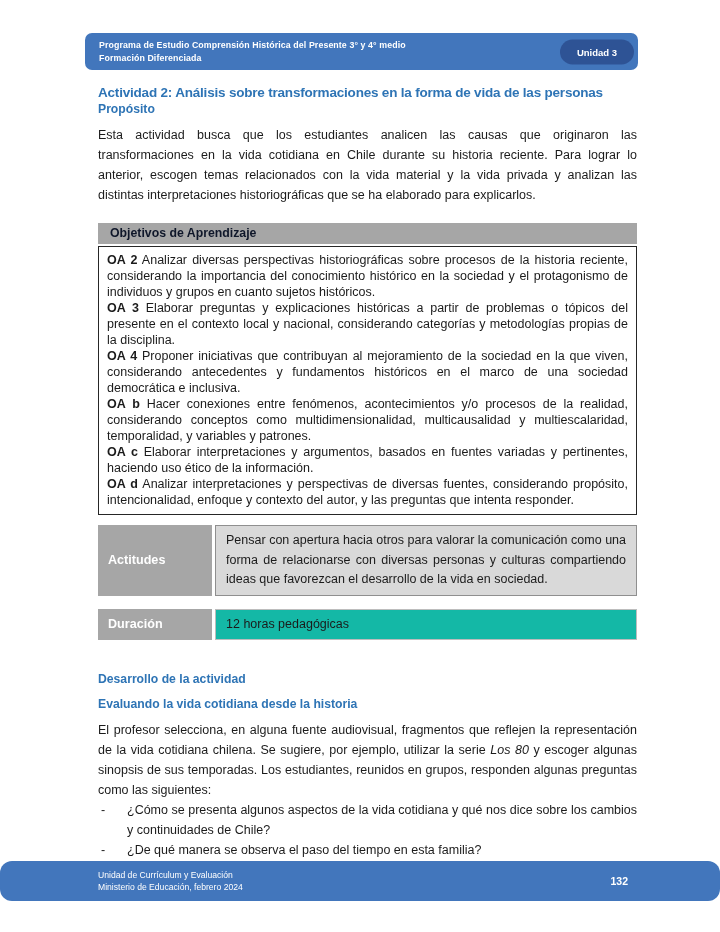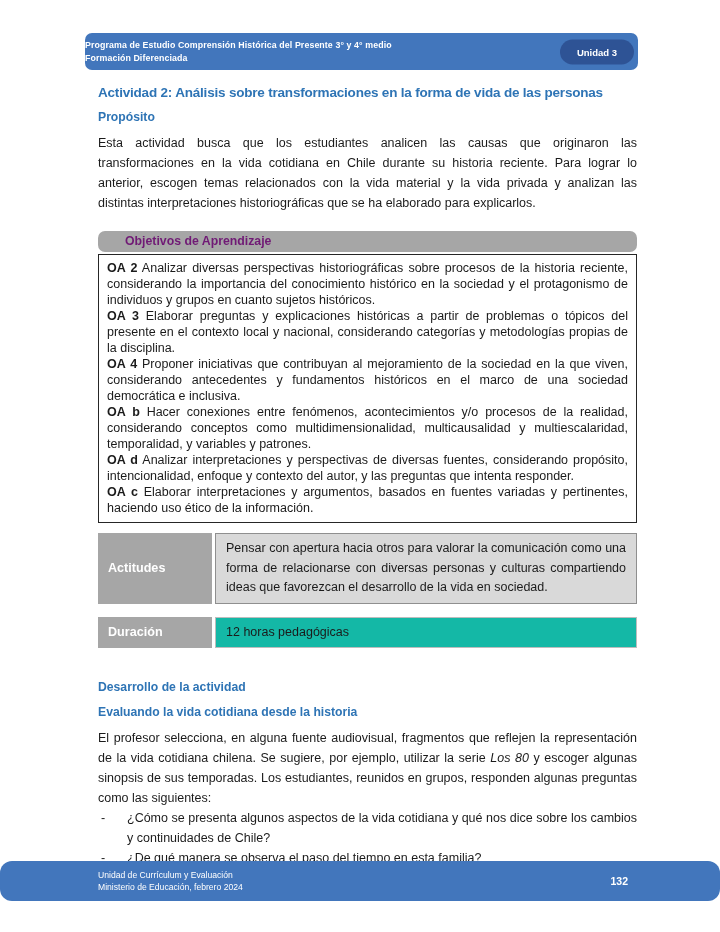--- a/index.html
+++ b/index.html
@@ -23,20 +23,21 @@
     top: 33px;
     left: 85px;
     width: 553px;
     height: 37px;
     background: #4276BC;
     border-radius: 7px;
     display: flex;
     align-items: center;
   }
   .topbar-text {
+    padding-left: 14px;
     color: #ffffff;
     font-size: 8.8px;
     font-weight: 700;
     line-height: 12.5px;
     letter-spacing: 0.1px;
   }
   .unit-badge {
     position: absolute;
     right: 4px;
     top: 50%;
@@ -64,38 +65,37 @@
     line-height: 18px;
     white-space: nowrap;
     letter-spacing: -0.2px;
   }
   .blue-h {
     color: #2E74B5;
     font-size: 12.2px;
     font-weight: 700;
     line-height: 15px;
   }
-  .proposito-h { margin-top: 8px; }
+  .proposito-h { }
   .body-p {
     margin-top: 8px;
     font-size: 12.5px;
     line-height: 20px;
     text-align: justify;
   }
 
   
   .oa-table { margin-top: 18px; }
   .oa-header {
     background: #A6A6A6;
-    color: #701a75;
+    color: #0f172a;
     font-weight: 700;
     font-size: 12.3px;
-    padding: 4px 27px;
+    padding: 4px 12px;
     line-height: 13px;
-    border-radius: 7px;
   }
   .oa-body {
     border: 1px solid #262626;
     margin-top: 2px;
     padding: 5px 8px 6px 8px;
     background: #ffffff;
   }
   .oa-item {
     font-size: 12.5px;
     line-height: 16px;
@@ -185,22 +185,22 @@
 
     <p class="body-p">Esta actividad busca que los estudiantes analicen las causas que originaron las transformaciones en la vida cotidiana en Chile durante su historia reciente. Para lograr lo anterior, escogen temas relacionados con la vida material y la vida privada y analizan las distintas interpretaciones historiográficas que se ha elaborado para explicarlos.</p>
 
     <section class="oa-table">
       <div class="oa-header">Objetivos de Aprendizaje</div>
       <div class="oa-body">
         <p class="oa-item"><span class="oa-label">OA 2</span> <span>Analizar diversas perspectivas historiográficas sobre procesos de la historia reciente, considerando la importancia del conocimiento histórico en la sociedad y el protagonismo de individuos y grupos en cuanto sujetos históricos.</span></p>
         <p class="oa-item"><span class="oa-label">OA 3</span> <span>Elaborar preguntas y explicaciones históricas a partir de problemas o tópicos del presente en el contexto local y nacional, considerando categorías y metodologías propias de la disciplina.</span></p>
         <p class="oa-item"><span class="oa-label">OA 4</span> <span>Proponer iniciativas que contribuyan al mejoramiento de la sociedad en la que viven, considerando antecedentes y fundamentos históricos en el marco de una sociedad democrática e inclusiva.</span></p>
         <p class="oa-item"><span class="oa-label">OA b</span> <span>Hacer conexiones entre fenómenos, acontecimientos y/o procesos de la realidad, considerando conceptos como multidimensionalidad, multicausalidad y multiescalaridad, temporalidad, y variables y patrones.</span></p>
+        <p class="oa-item"><span class="oa-label">OA c</span> <span>Elaborar interpretaciones y argumentos, basados en fuentes variadas y pertinentes, haciendo uso ético de la información.</span></p>
         <p class="oa-item"><span class="oa-label">OA d</span> <span>Analizar interpretaciones y perspectivas de diversas fuentes, considerando propósito, intencionalidad, enfoque y contexto del autor, y las preguntas que intenta responder.</span></p>
-        <p class="oa-item"><span class="oa-label">OA c</span> <span>Elaborar interpretaciones y argumentos, basados en fuentes variadas y pertinentes, haciendo uso ético de la información.</span></p>
       </div>
     </section>
 
     <section class="attr-table">
       <div class="attr-row">
         <div class="attr-label">Actitudes</div>
         <div class="attr-value value-gray">Pensar con apertura hacia otros para valorar la comunicación como una forma de relacionarse con diversas personas y culturas compartiendo ideas que favorezcan el desarrollo de la vida en sociedad.</div>
       </div>
       <div class="attr-row">
         <div class="attr-label">Duración</div>

